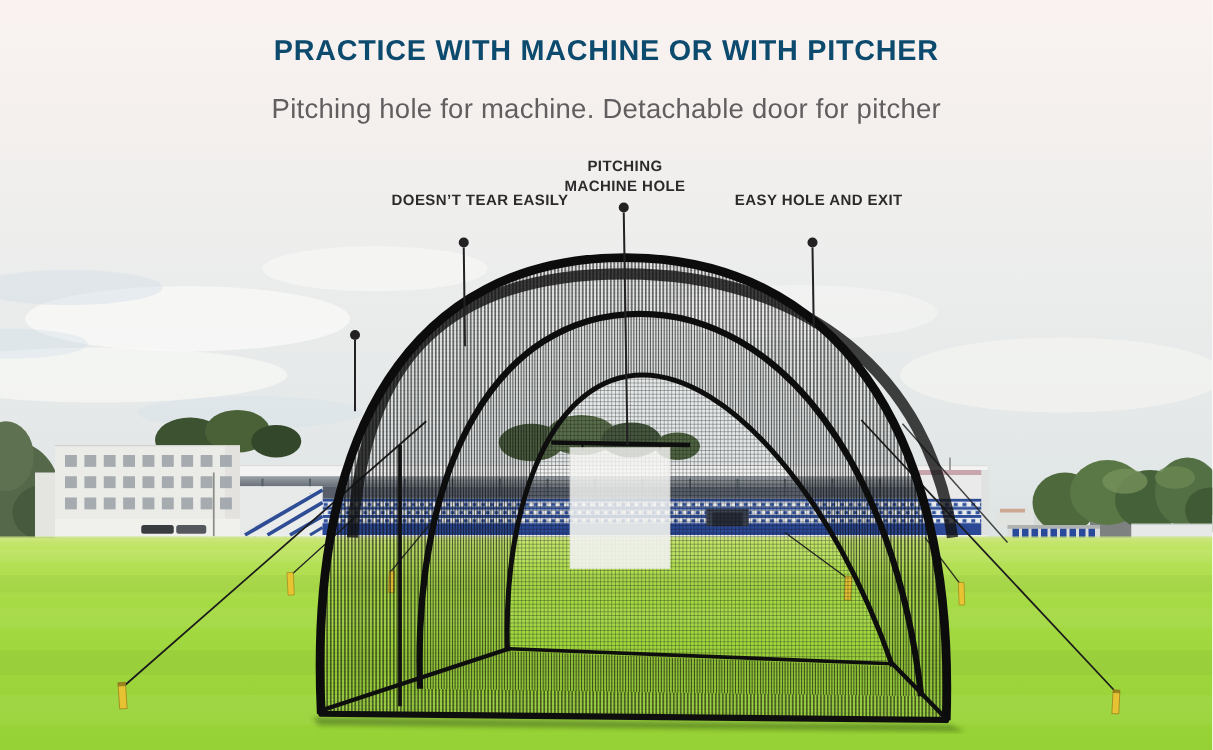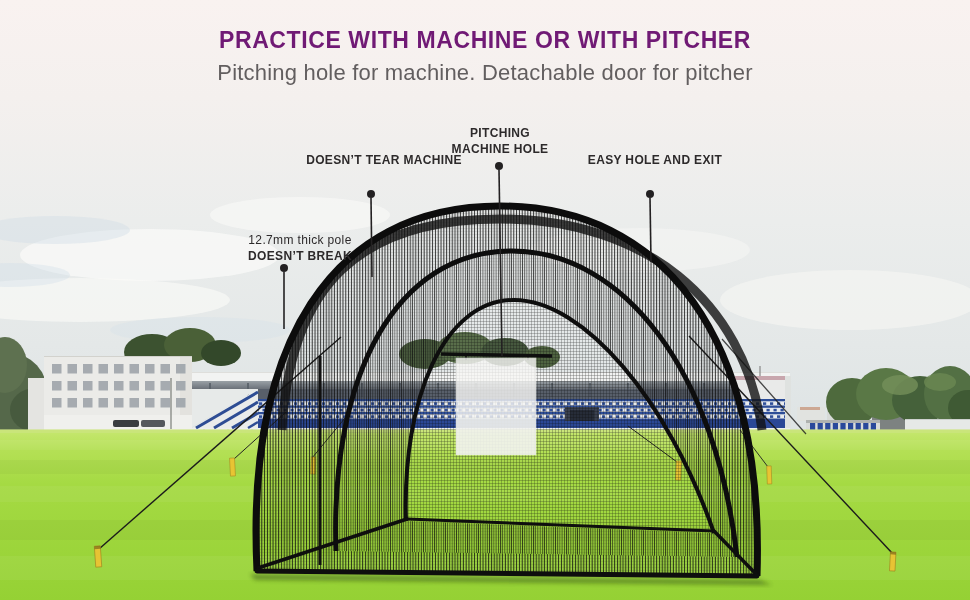--- a/index.html
+++ b/index.html
@@ -5,24 +5,24 @@
   html,body{margin:0;padding:0;background:#fff;}
   #stage{
     position:relative;width:970px;height:600px;overflow:hidden;
     font-family:"Liberation Sans", sans-serif;
     background:#f8f1ef;
   }
   #scene{position:absolute;left:0;top:0;}
   .header{position:absolute;left:0;top:27px;width:970px;text-align:center;}
   .header h1{
     margin:0;font-size:23px;font-weight:700;letter-spacing:.6px;
-    color:#701a75;
+    color:#0c4a6e;
   }
   .header p{
-    margin:6px 0 0 0;font-size:22px;font-weight:400;letter-spacing:.2px;
+    margin:20px 0 0 0;font-size:22px;font-weight:400;letter-spacing:.2px;
     color:#625e5f;
   }
   .co{position:absolute;font-size:12px;line-height:15.5px;letter-spacing:.35px;color:#2d2a2b;}
   .co .l1{font-weight:400;text-align:center;}
   .co .l2{font-weight:700;text-align:center;}
   .co.allbold .l1{font-weight:700;}
   .co.ctr{text-align:center;}
   .co-pitch{left:430px;top:126px;width:140px;}
   .co-net{left:304px;top:153px;width:160px;}
   .co-door{left:575px;top:153px;width:160px;}
@@ -333,25 +333,21 @@
     <h1>PRACTICE WITH MACHINE OR WITH PITCHER</h1>
     <p>Pitching hole for machine. Detachable door for pitcher</p>
   </div>
 
   <div class="co ctr allbold co-pitch">
     <div class="l1">PITCHING</div>
     <div class="l2">MACHINE HOLE</div>
   </div>
 
   <div class="co ctr co-net">
-    <div class="l2">DOESN’T TEAR MACHINE</div>
+    <div class="l2">DOESN’T TEAR EASILY</div>
   </div>
 
   <div class="co ctr co-door">
     <div class="l2">EASY HOLE AND EXIT</div>
   </div>
 
-  <div class="co co-pole">
-    <div class="l1">12.7mm thick pole</div>
-    <div class="l2">DOESN’T BREAK</div>
-  </div>
 
 </div>
 
 </body></html>

